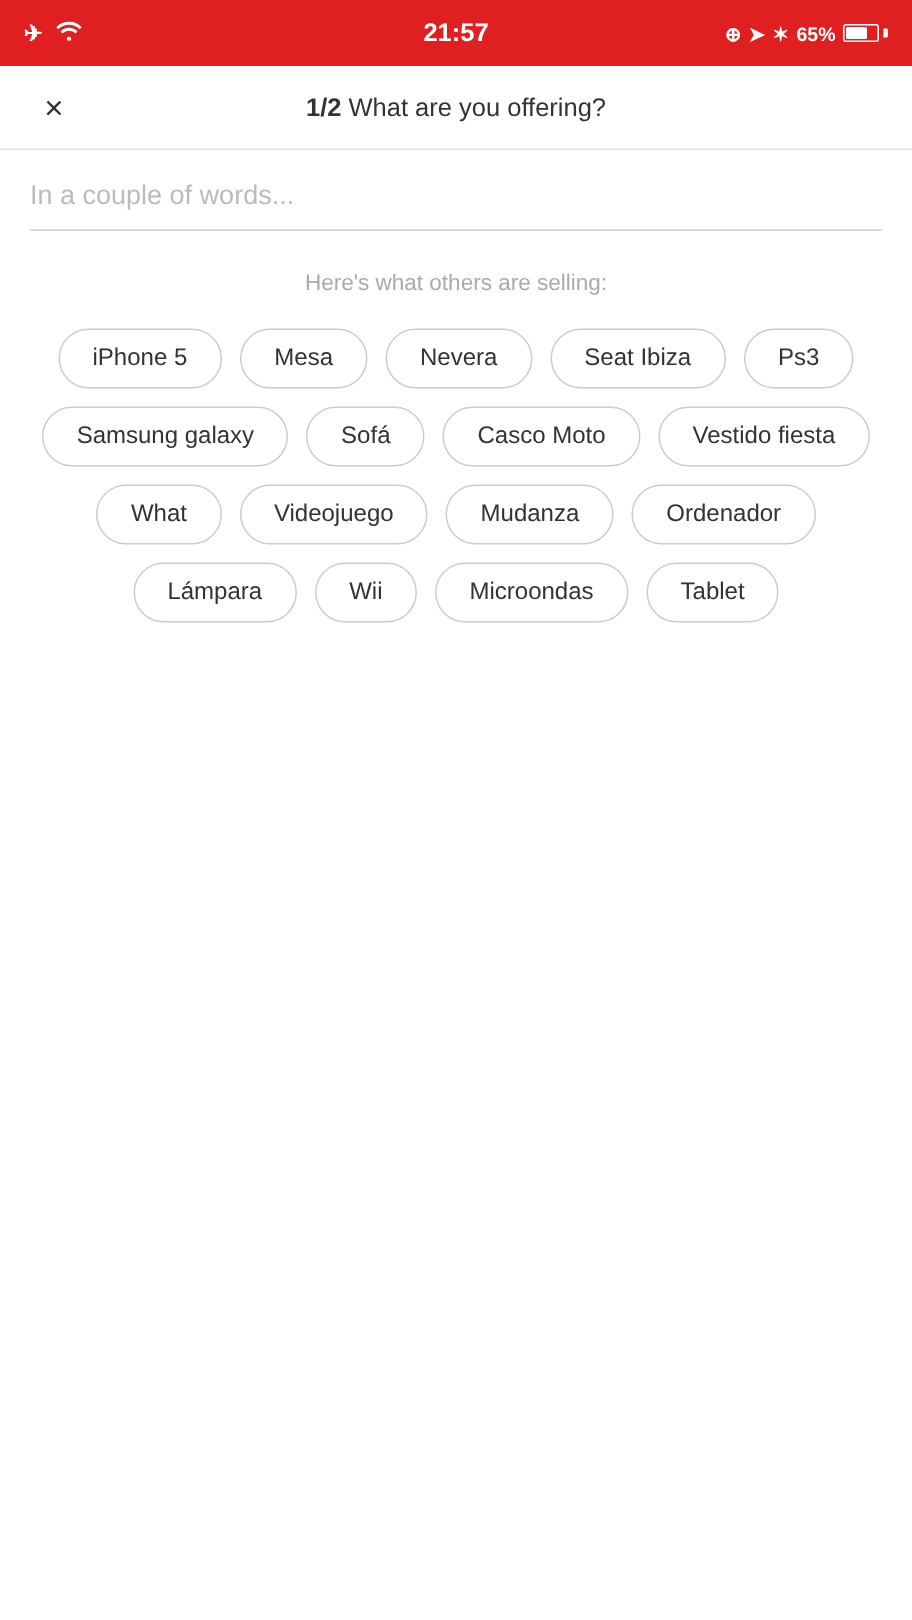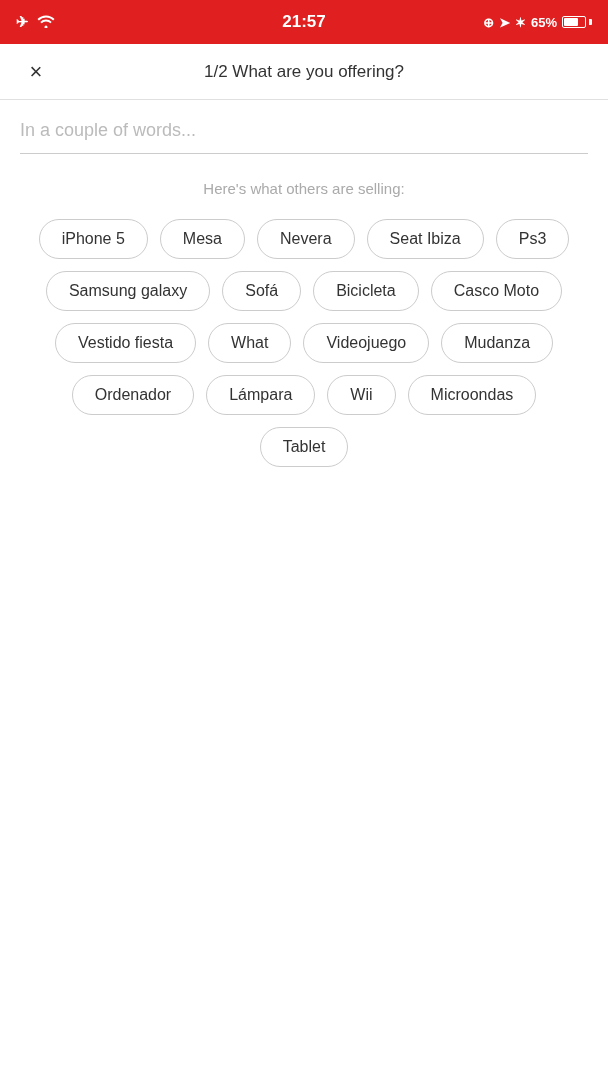--- a/index.html
+++ b/index.html
@@ -65,21 +65,21 @@
     }
     .nav-title {
       position: absolute;
       left: 50%;
       transform: translateX(-50%);
       font-size: 17px;
       color: #333;
       white-space: nowrap;
     }
     .nav-title .step {
-      font-weight: 400;
+      font-weight: 700;
     }
 
     
     .content {
       padding: 0 20px;
     }
 
     
     .search-input {
       width: 100%;
@@ -192,21 +192,20 @@
   <div class="suggestions-label">Here's what others are selling:</div>
 
   <div class="tags-container" id="tags-container">
   <button class="tag">iPhone 5</button>
       <button class="tag">Mesa</button>
       <button class="tag">Nevera</button>
       <button class="tag">Seat Ibiza</button>
       <button class="tag">Ps3</button>
       <button class="tag">Samsung galaxy</button>
       <button class="tag">Sofá</button>
-      <button class="tag">Bicicleta</button>
       <button class="tag">Casco Moto</button>
       <button class="tag">Vestido fiesta</button>
       <button class="tag">What</button>
       <button class="tag">Videojuego</button>
       <button class="tag">Mudanza</button>
       <button class="tag">Ordenador</button>
       <button class="tag">Lámpara</button>
       <button class="tag">Wii</button>
       <button class="tag">Microondas</button>
       <button class="tag">Tablet</button>

